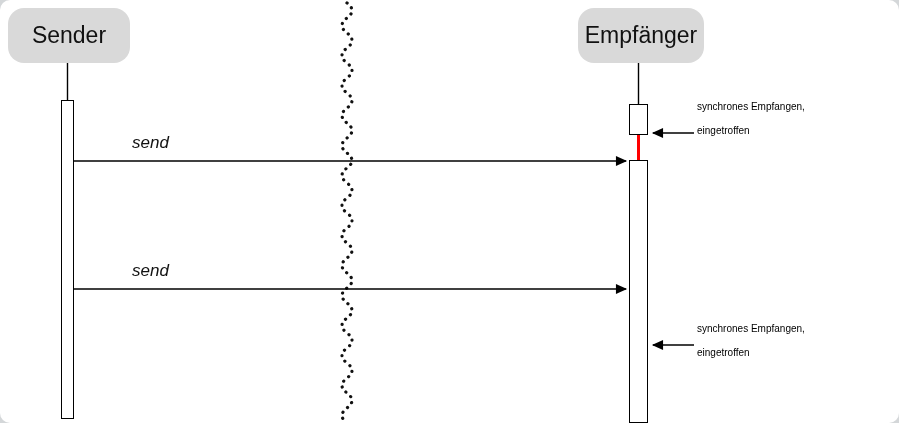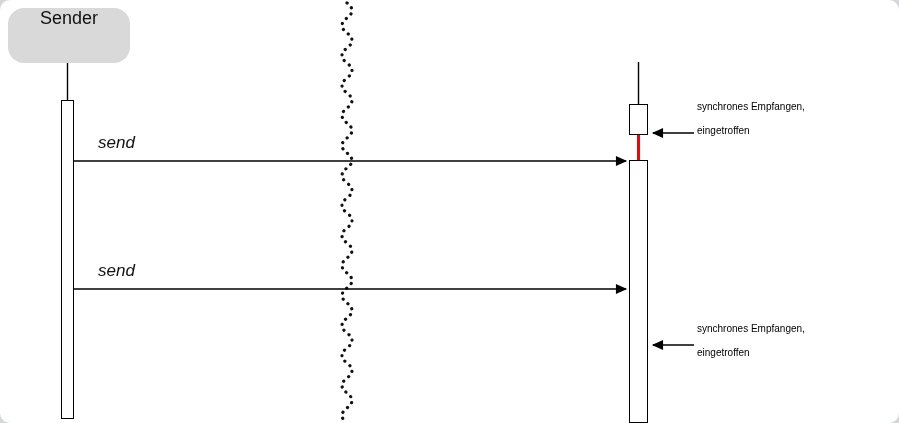--- a/index.html
+++ b/index.html
@@ -16,23 +16,23 @@
     border-radius: 10px;
     overflow: hidden;
   }
   .actor-box {
     position: absolute;
     top: 8px;
     height: 55px;
     background: var(--actor-fill, #d9d9d9);
     border-radius: 16px;
     display: flex;
-    align-items: flex-start;
+    align-items: center;
     justify-content: center;
-    font-size: 18px;
+    font-size: 23px;
     color: #111111;
   }
   .actor-sender { left: 8px;  width: 122px; }
   .actor-empf   { left: 578px; width: 126px; }
   .bar {
     position: absolute;
     background: #ffffff;
     border: 1.5px solid #000000;
   }
   .bar-sender { left: 61px;  top: 100px; width: 13px; height: 319px; }
@@ -46,20 +46,21 @@
     stroke: #111111;
     stroke-width: 3.2;
     stroke-dasharray: 0.1 6.3;
     stroke-linecap: round;
   }
   .msg-label {
     position: absolute;
     font-style: italic;
     font-size: 17px;
     color: #111111;
+    margin-left: 34px;
   }
   .note {
     position: absolute;
     font-size: 10px;
     line-height: 24px;
     color: #000000;
     white-space: nowrap;
   }
 </style>
 </head>
@@ -84,20 +85,23 @@
     <line class="thin" x1="74" y1="161" x2="626" y2="161" marker-end="url(#ah)"></line>
     <line class="thin" x1="74" y1="289" x2="626" y2="289" marker-end="url(#ah)"></line>
 
     <line class="thin" x1="694" y1="133" x2="653" y2="133" marker-end="url(#ah)"></line>
     <line class="thin" x1="694" y1="345" x2="653" y2="345" marker-end="url(#ah)"></line>
   </svg>
 
   <div class="actor-box actor-sender">
     <span>Sender</span>
   </div>
+  <div class="actor-box actor-empf">
+    <span>Empfänger</span>
+  </div>
 
   <div class="bar bar-sender"></div>
   <div class="bar bar-wait"></div>
   <div class="bar bar-recv"></div>
 
   <div class="msg-label" style="left:98px; top:133px">send</div>
   <div class="msg-label" style="left:98px; top:261px">send</div>
 
   <div class="note" style="left:697px; top:95px">
     <div>synchrones Empfangen,</div>

